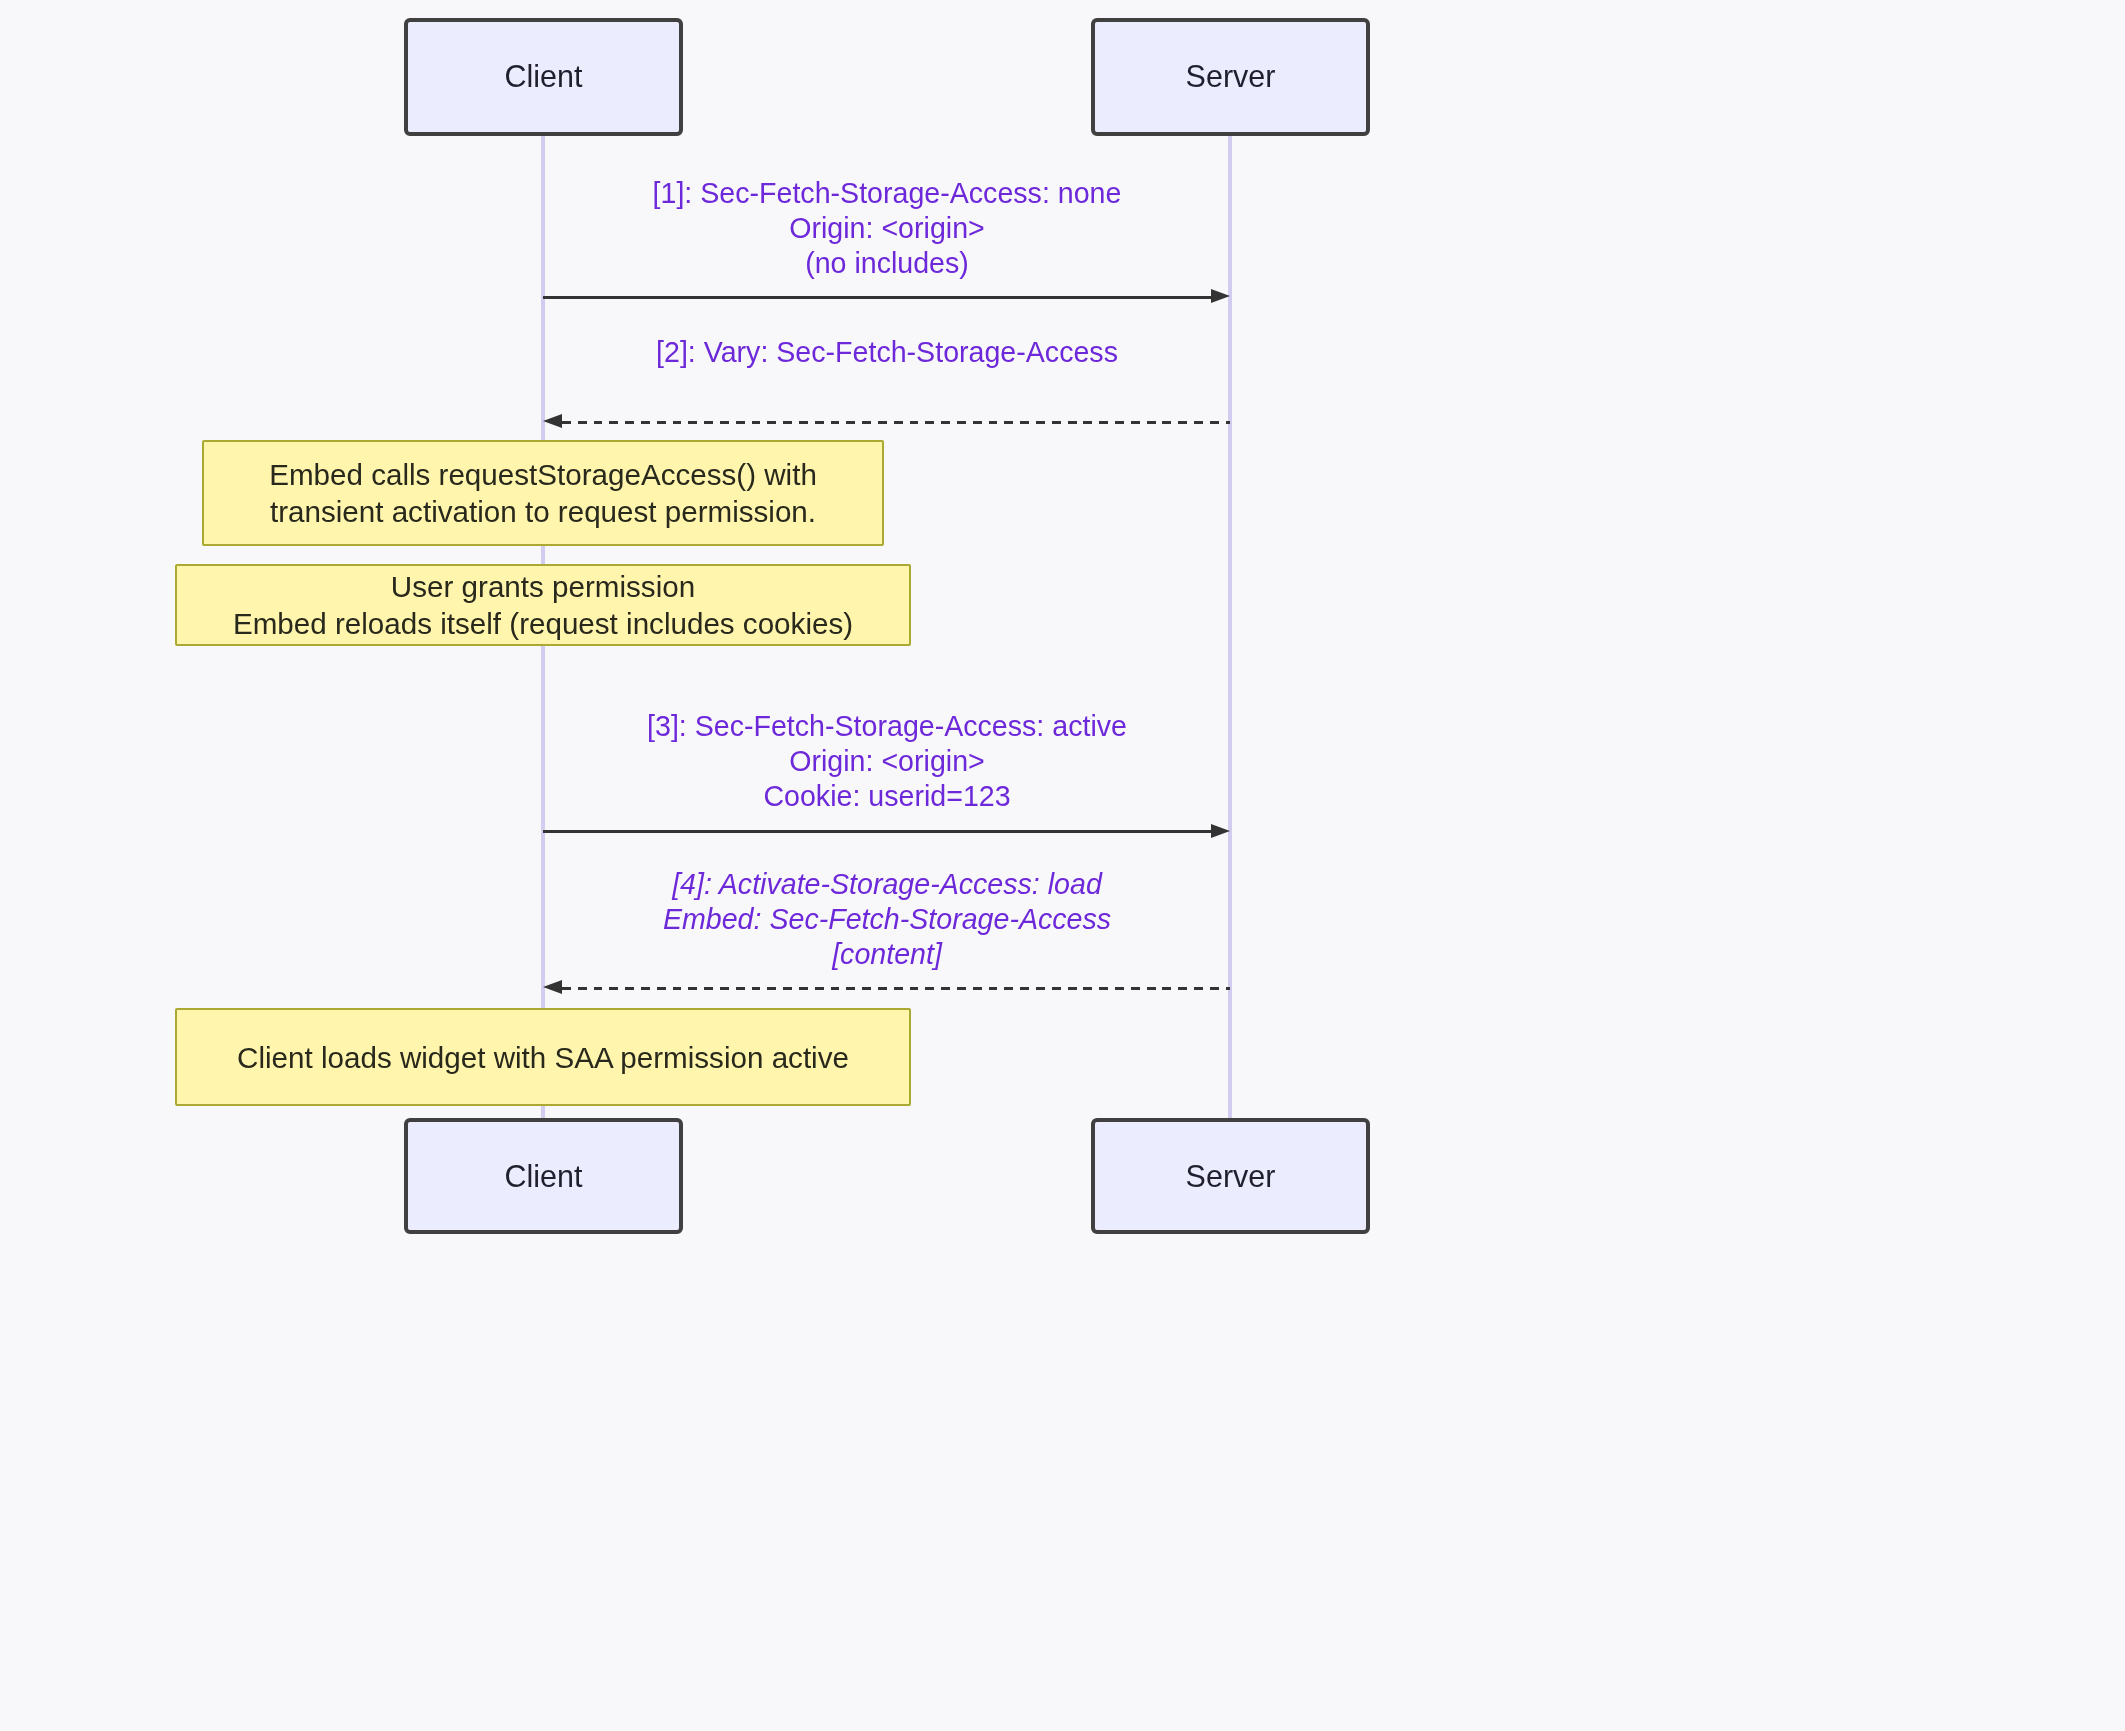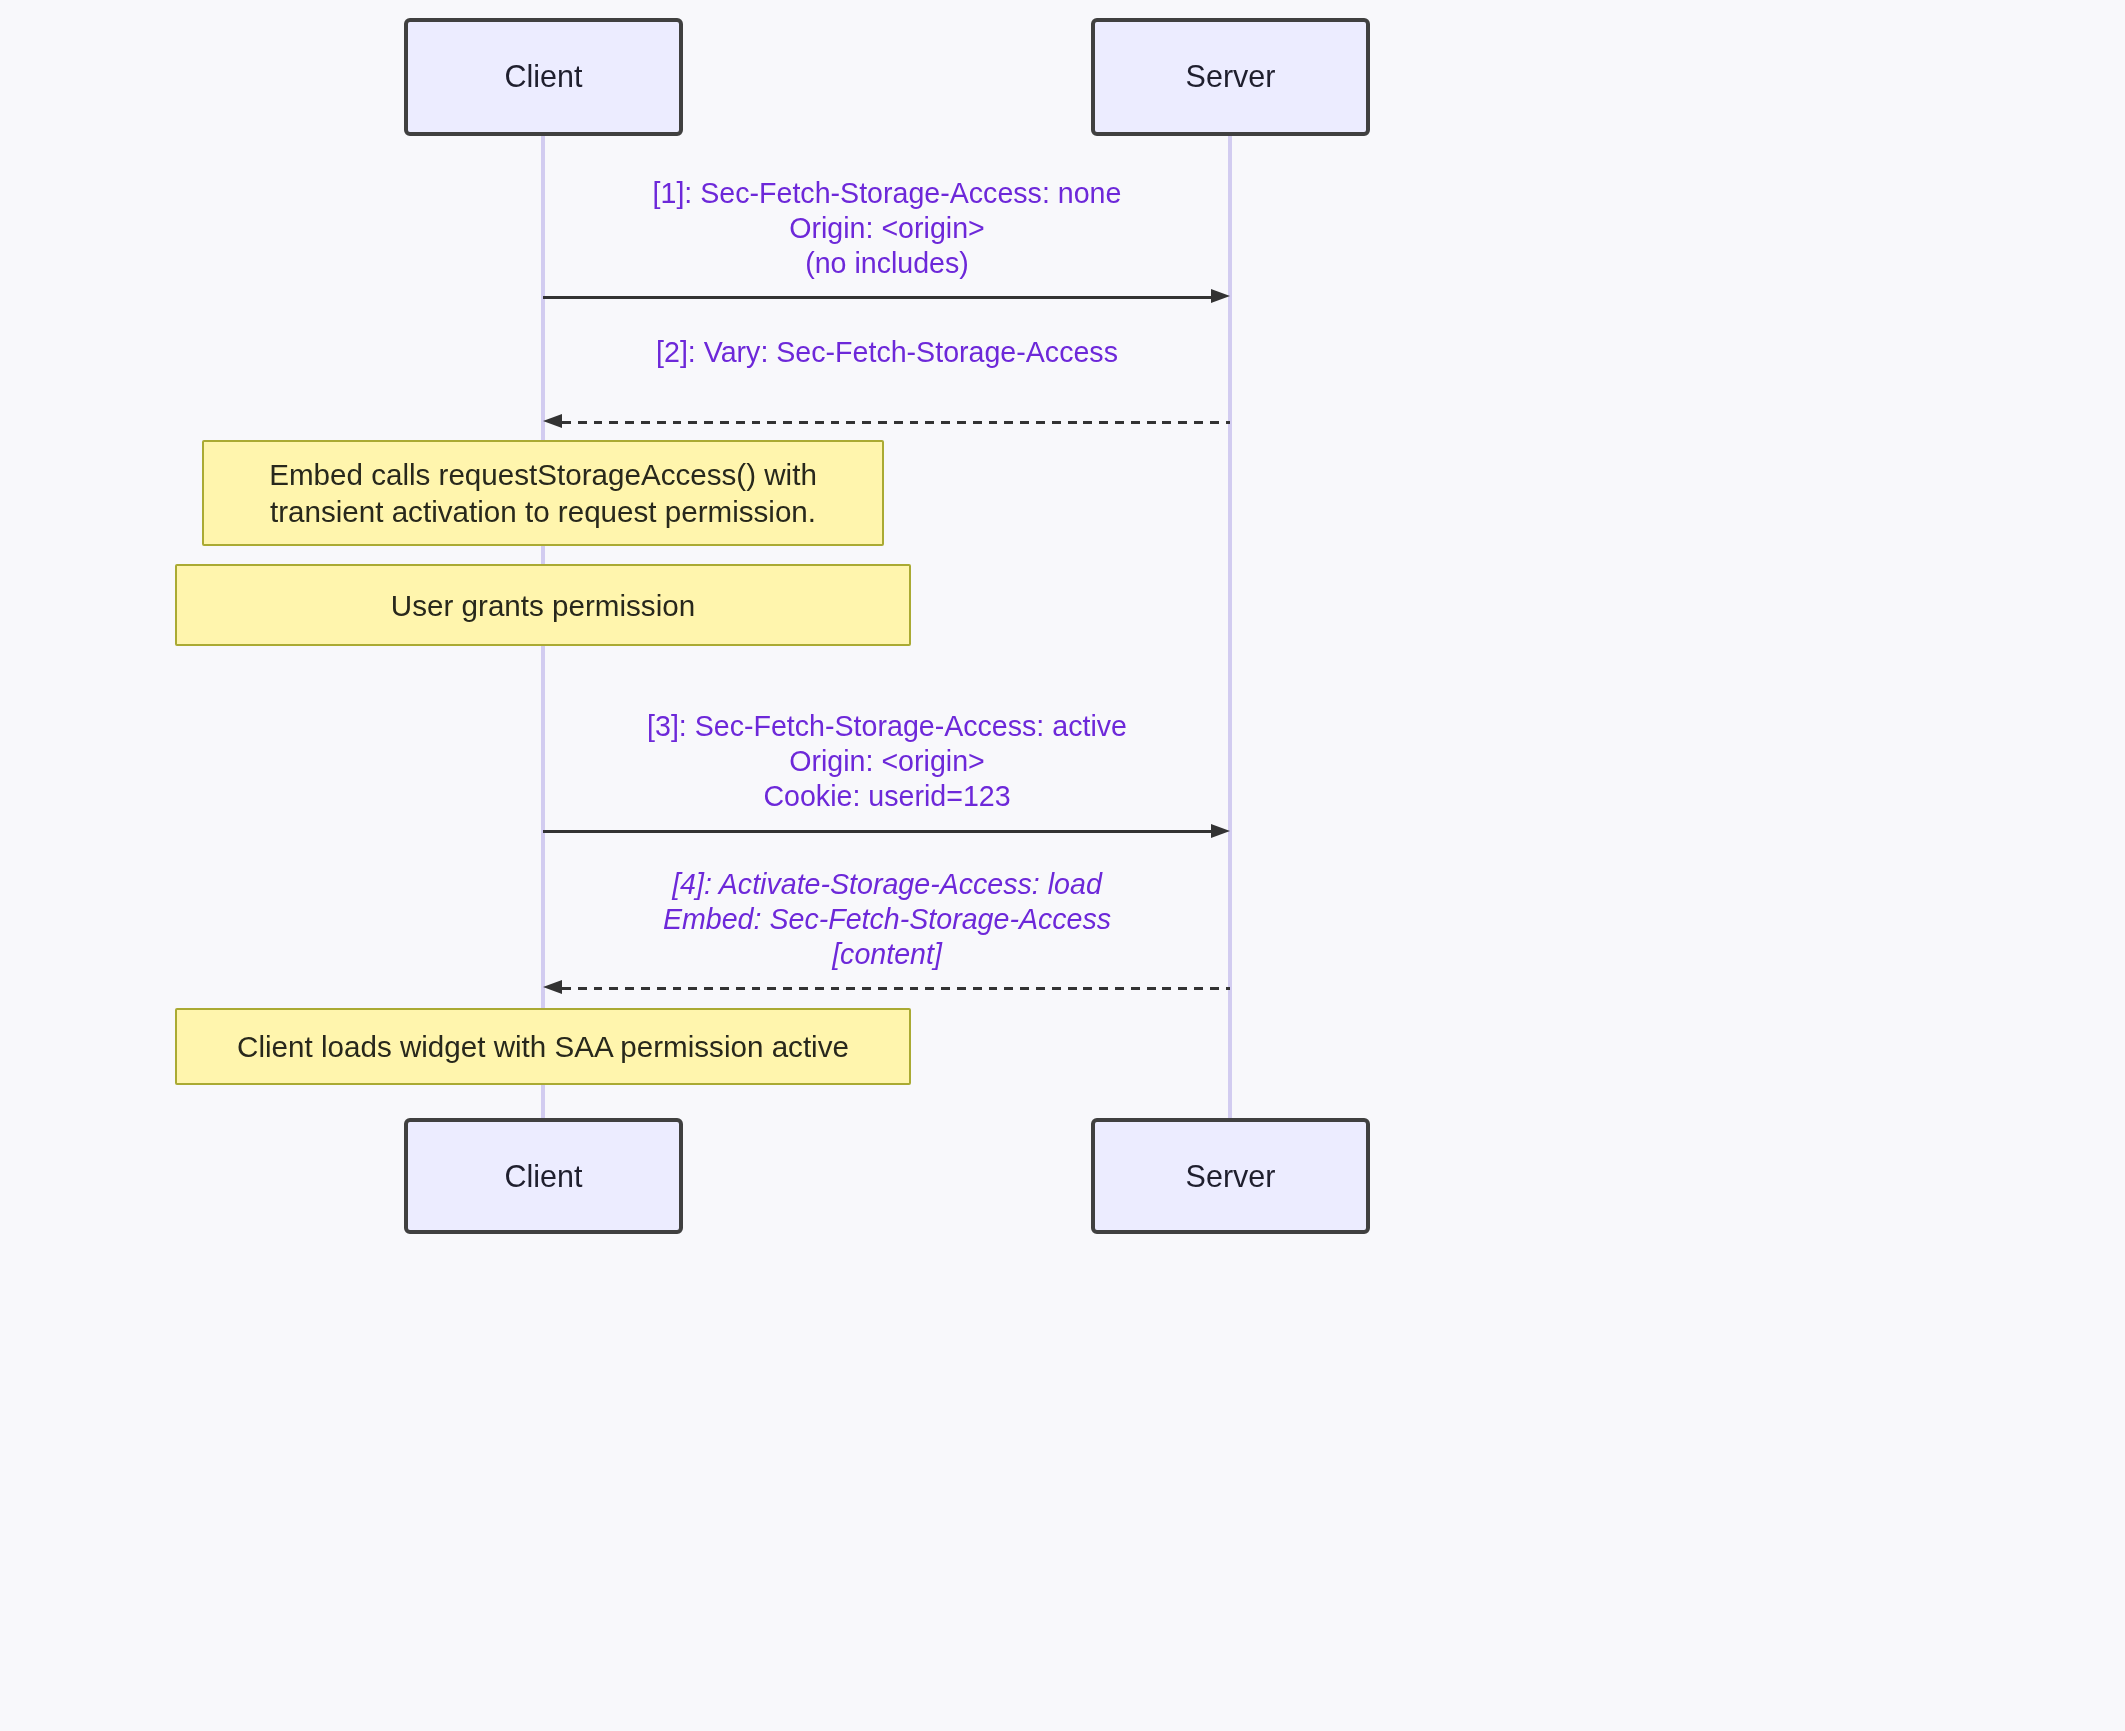--- a/index.html
+++ b/index.html
@@ -107,20 +107,21 @@
     <div class="aline dashed" style="left:562px; top:421px; width:668px;"></div>
   </div>
 
   <div class="note" style="left:202px; top:440px; width:682px; height:106px;">
     <div>Embed calls requestStorageAccess() with</div>
     <div>transient activation to request permission.</div>
   </div>
 
   <div class="note" style="left:175px; top:564px; width:736px; height:82px;">
     <div>User grants permission</div>
+    <div>Embed reloads itself (request includes cookies)</div>
   </div>
 
   <div class="msg" style="top:709px;">
     <div>[3]: Sec-Fetch-Storage-Access: active</div>
     <div>Origin: &lt;origin&gt;</div>
     <div>Cookie: userid=123</div>
   </div>
 
   <div>
     <div class="aline" style="left:543px; top:830px; width:670px;"></div>
@@ -131,21 +132,21 @@
     <div>[4]: Activate-Storage-Access: load</div>
     <div>Embed: Sec-Fetch-Storage-Access</div>
     <div>[content]</div>
   </div>
 
   <div>
     <div class="head left" style="left:543px; top:980px;"></div>
     <div class="aline dashed" style="left:562px; top:987px; width:668px;"></div>
   </div>
 
-  <div class="note" style="left:175px; top:1008px; width:736px; height:77px;">
+  <div class="note" style="left:175px; top:1008px; width:736px; height:98px;">
     <div>Client loads widget with SAA permission active</div>
   </div>
 
   <div class="actor" style="left:404px; top:1118px; width:279px; height:116px;">
     <span>Client</span>
   </div>
   <div class="actor" style="left:1091px; top:1118px; width:279px; height:116px;">
     <span>Server</span>
   </div>
 

